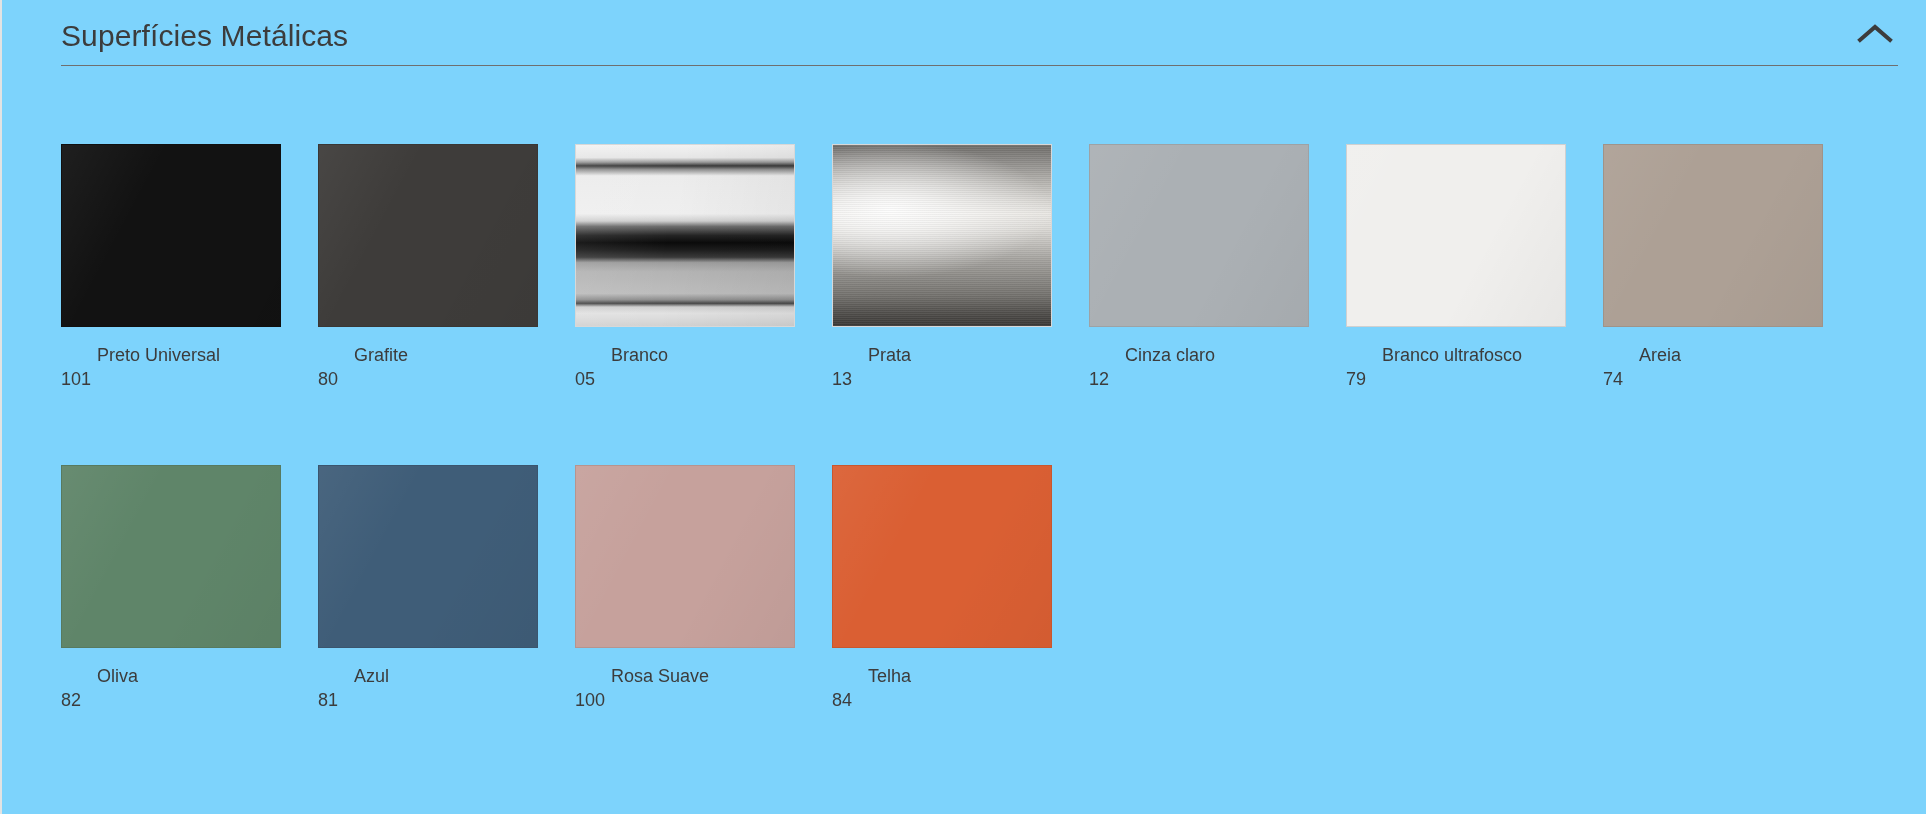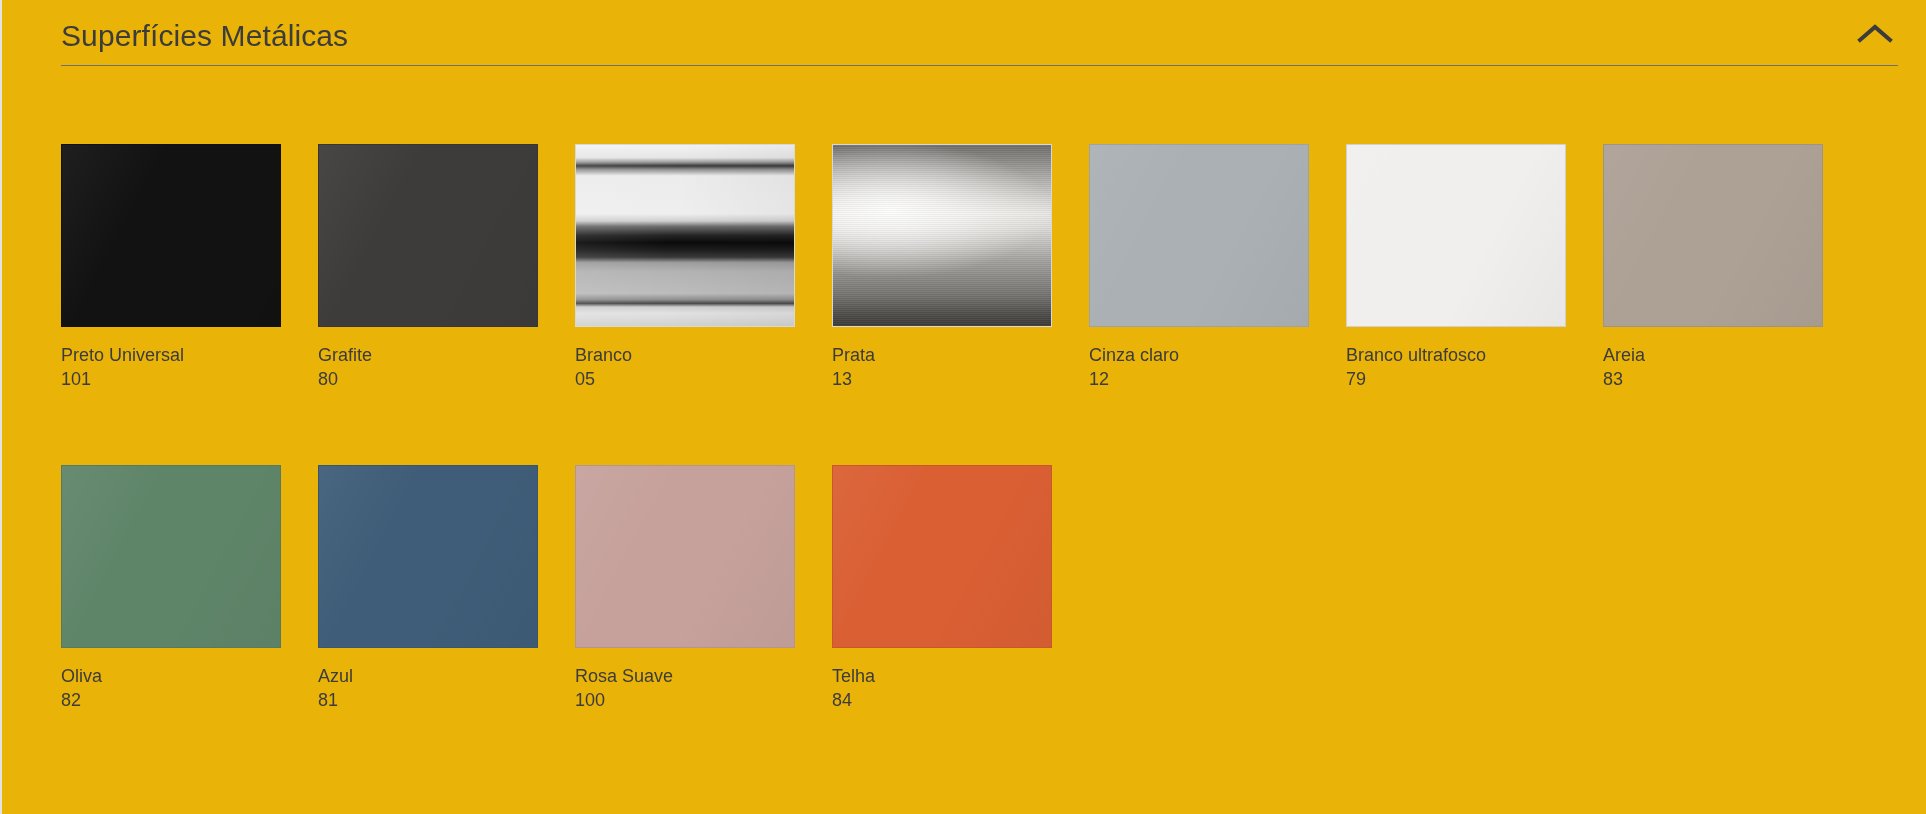--- a/index.html
+++ b/index.html
@@ -12,21 +12,21 @@
     height: 814px;
     overflow: hidden;
     font-family: "Liberation Sans", sans-serif;
     -webkit-font-smoothing: antialiased;
   }
 
   .panel {
     position: relative;
     width: 1926px;
     height: 814px;
-    background: #eab308;
+    background: #7dd3fc;
     box-sizing: border-box;
     border-left: 2px solid #e3e3e3;
   }
 
   
   .panel-header {
     position: relative;
     margin: 0 28px 0 59px;
     padding-top: 16px;
     height: 66px;
@@ -150,20 +150,21 @@
     inset: 0;
     background: linear-gradient(118deg, rgba(255,255,255,0.055) 0%, rgba(255,255,255,0.0) 34%, rgba(0,0,0,0.0) 60%, rgba(0,0,0,0.035) 100%);
   }
 
   .swatch-name {
     margin-top: 16px;
     font-size: 18px;
     line-height: 24px;
     color: #3c3c3c;
     white-space: nowrap;
+    margin-left: 36px;
   }
   .swatch-code {
     font-size: 18px;
     line-height: 24px;
     color: #3c3c3c;
   }
 </style>
 </head>
 <body>
 
@@ -208,21 +209,21 @@
         <div class="swatch-code">12</div>
       </div>
       <div class="swatch-cell">
         <div class="swatch-chip solid sheen light" style="background-color: rgb(240, 239, 237);"></div>
         <div class="swatch-name">Branco ultrafosco</div>
         <div class="swatch-code">79</div>
       </div>
       <div class="swatch-cell">
         <div class="swatch-chip solid sheen" style="background-color: rgb(173, 160, 149);"></div>
         <div class="swatch-name">Areia</div>
-        <div class="swatch-code">83</div>
+        <div class="swatch-code">74</div>
       </div>
       <div class="swatch-cell">
         <div class="swatch-chip solid sheen" style="background-color: rgb(95, 133, 105);"></div>
         <div class="swatch-name">Oliva</div>
         <div class="swatch-code">82</div>
       </div>
       <div class="swatch-cell">
         <div class="swatch-chip solid sheen" style="background-color: rgb(63, 93, 120);"></div>
         <div class="swatch-name">Azul</div>
         <div class="swatch-code">81</div>

